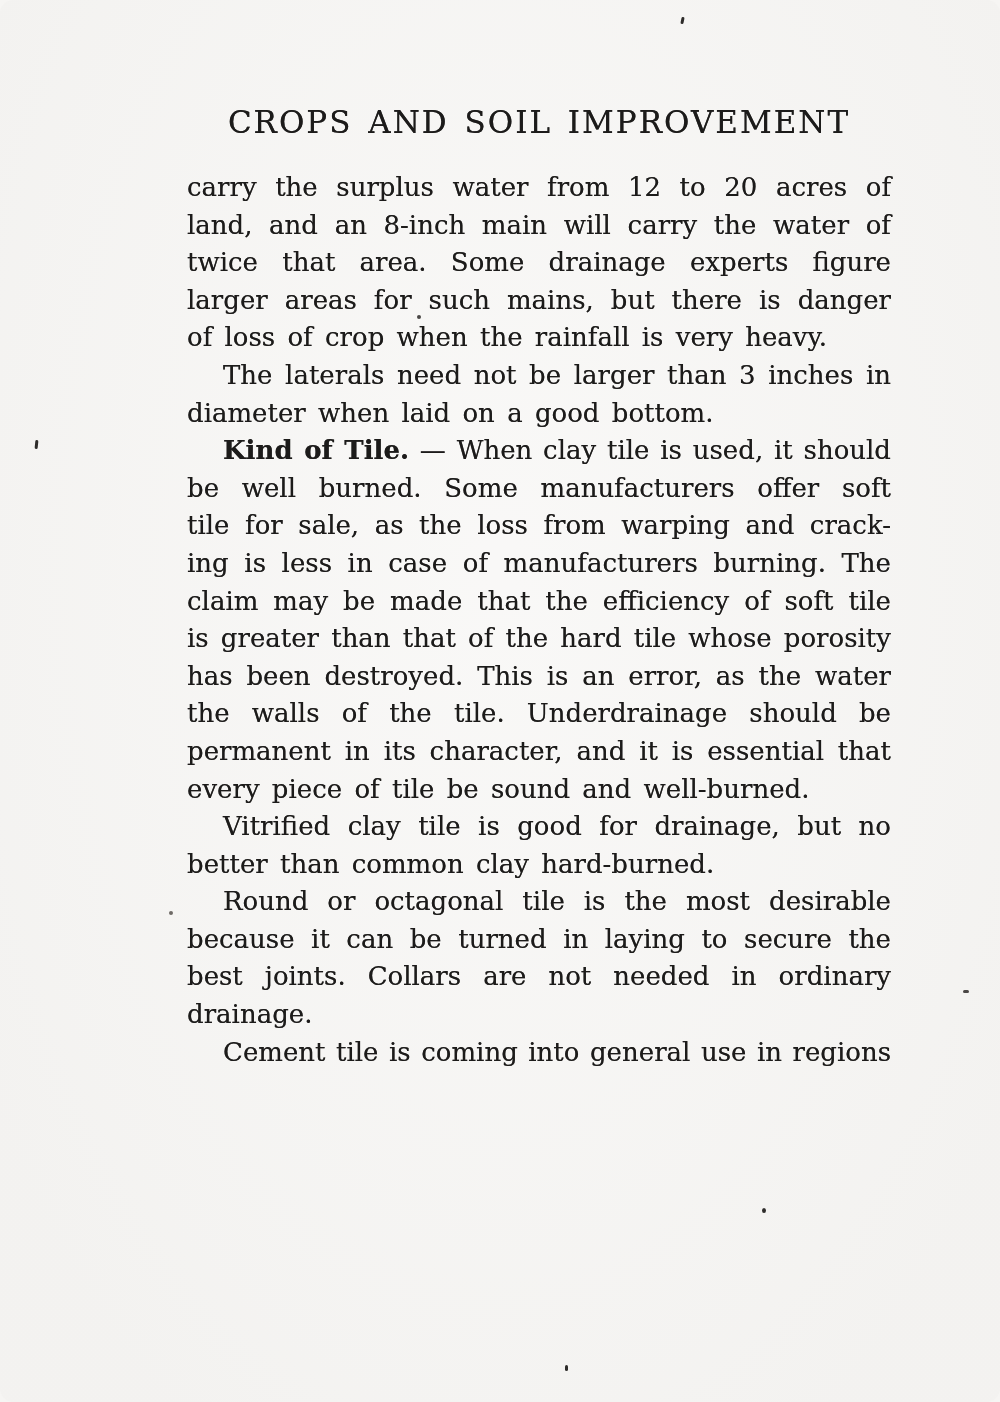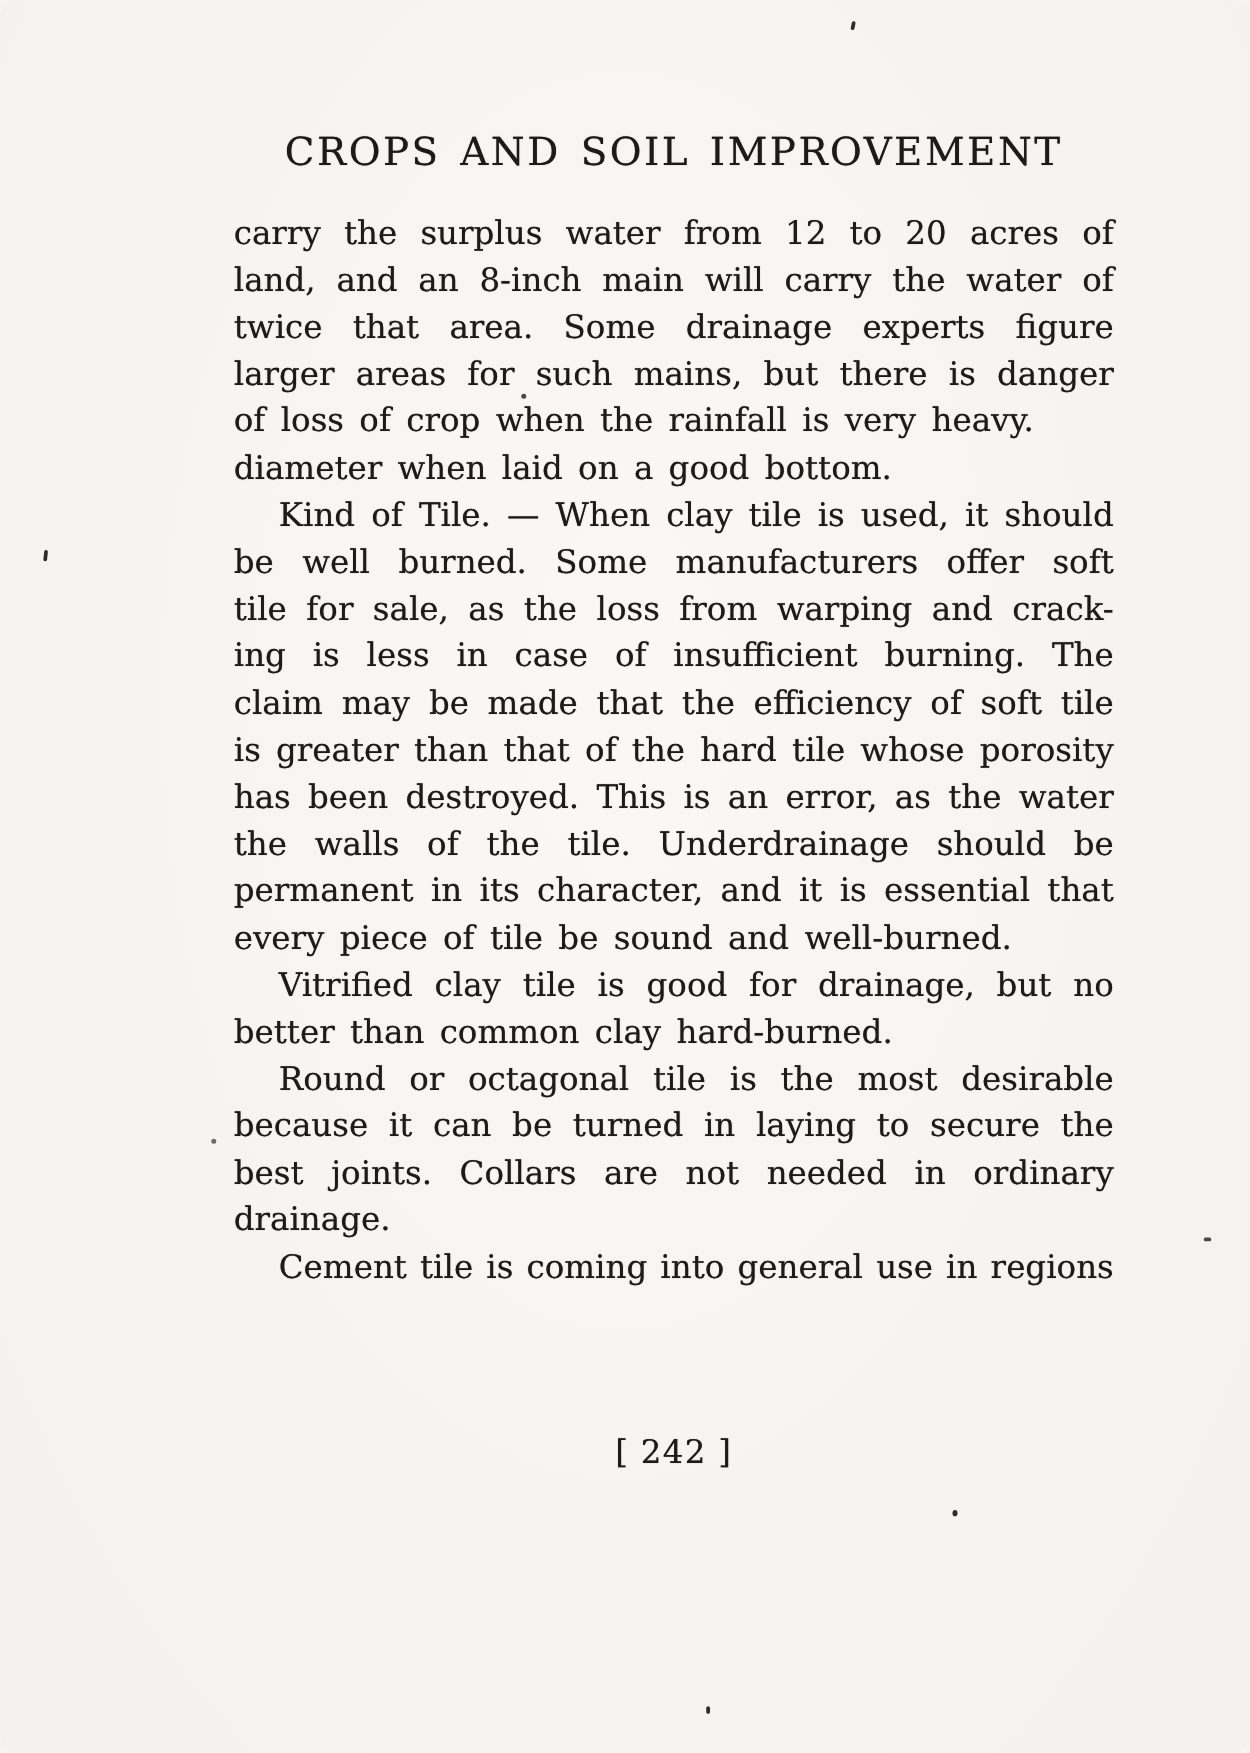--- a/index.html
+++ b/index.html
@@ -49,21 +49,21 @@
     text-align: justify;
     text-align-last: justify;
     white-space: normal;
   }
   .line.last {
     text-align: center;
     text-align-last: left;
     word-spacing: 4px;
   }
   .indent { padding-left: 36px; }
-  .lead { font-weight: normal; margin-top: 40px; }
+  .lead { font-weight: bold; margin-top: 40px; }
   .folio {
     position: absolute;
     top: 1144px;
     left: 187px;
     width: 704px;
     text-align: center;
     font-size: 26px;
     line-height: 37.6px;
     letter-spacing: 1px;
     text-shadow: 0 0 0.6px rgba(28,27,26,0.7);
@@ -88,28 +88,29 @@
 
     <section>
       <div class="line">carry the surplus water from 12 to 20 acres of</div>
       <div class="line">land, and an 8-inch main will carry the water of</div>
       <div class="line">twice that area. Some drainage experts figure</div>
       <div class="line">larger areas for such mains, but there is danger</div>
       <div class="line last">of loss of crop when the rainfall is very heavy.</div>
     </section>
 
     <section>
+      <div class="line indent">The laterals need not be larger than 3 inches in</div>
       <div class="line last">diameter when laid on a good bottom.</div>
     </section>
 
     <section>
       <div class="line indent"><span class="lead">Kind of Tile.</span><span> — When clay tile is used, it should</span></div>
       <div class="line">be well burned. Some manufacturers offer soft</div>
       <div class="line">tile for sale, as the loss from warping and crack-</div>
-      <div class="line">ing is less in case of insufficient burning. The</div>
+      <div class="line">ing is less in case of manufacturers burning. The</div>
       <div class="line">claim may be made that the efficiency of soft tile</div>
       <div class="line">is greater than that of the hard tile whose porosity</div>
       <div class="line">has been destroyed. This is an error, as the water</div>
       <div class="line">the walls of the tile. Underdrainage should be</div>
       <div class="line">permanent in its character, and it is essential that</div>
       <div class="line last">every piece of tile be sound and well-burned.</div>
     </section>
 
     <section>
       <div class="line indent">Vitrified clay tile is good for drainage, but no</div>
@@ -122,21 +123,20 @@
       <div class="line">best joints. Collars are not needed in ordinary</div>
       <div class="line last">drainage.</div>
     </section>
 
     <section>
       <div class="line indent">Cement tile is coming into general use in regions</div>
     </section>
 
   </main>
 
-  <div class="folio">[ 242 ]</div>
 
   <span class="speck s1"></span>
   <span class="speck s2"></span>
   <span class="speck s3"></span>
   <span class="speck s4"></span>
   <span class="speck s5"></span>
   <span class="speck s6"></span>
   <span class="speck s7"></span>
 
 </div>

